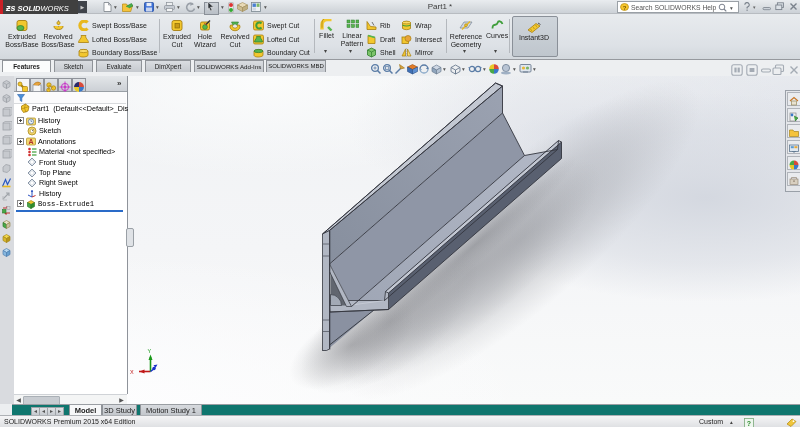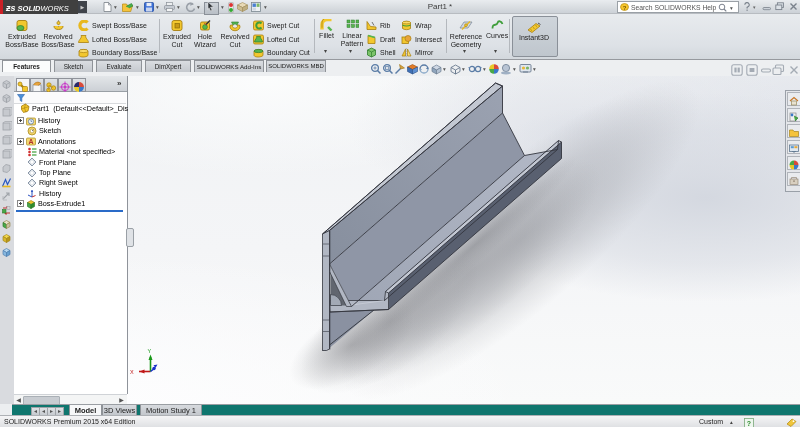--- a/index.html
+++ b/index.html
@@ -678,21 +678,21 @@
           <circle cx="2.5" cy="8" r="1.3" fill="#d03030"></circle>
           <path d="M5,8 h4.5" stroke="#3f9e3a" stroke-width="1.2"></path>
         </svg>
       <span>Material &lt;not specified&gt;</span>
     </div>
     <div class="trow" style="left:13px;top:54.5px;">
       <svg class="ticon" width="10" height="10">
           <path d="M5,1 l4,4 l-4,4 l-4,-4 z" fill="none" stroke="#8a97a8" stroke-width="1"></path>
           <path d="M5,2.4 l2.6,2.6 l-2.6,2.6 l-2.6,-2.6 z" fill="none" stroke="#b8c2cc" stroke-width="0.8"></path>
         </svg>
-      <span>Front Plane</span>
+      <span>Front Study</span>
     </div>
     <div class="trow" style="left:13px;top:64.9px;">
       <svg class="ticon" width="10" height="10">
           <path d="M5,1 l4,4 l-4,4 l-4,-4 z" fill="none" stroke="#8a97a8" stroke-width="1"></path>
           <path d="M5,2.4 l2.6,2.6 l-2.6,2.6 l-2.6,-2.6 z" fill="none" stroke="#b8c2cc" stroke-width="0.8"></path>
         </svg>
       <span>Top Plane</span>
     </div>
     <div class="trow" style="left:13px;top:75.3px;">
       <svg class="ticon" width="10" height="10">
@@ -702,21 +702,21 @@
       <span>Right Swept</span>
     </div>
     <div class="trow" style="left:13px;top:85.7px;">
       <svg class="ticon" width="10" height="10">
           <path d="M5,9 v-7 M5,9 l-4,-2" stroke="#2a50c0" stroke-width="1"></path>
           <path d="M5,2 l-1.2,2 h2.4 z" fill="#2a50c0"></path>
           <path d="M5,9 l3.5,-1.5" stroke="#c03030" stroke-width="1"></path>
         </svg>
       <span>History</span>
     </div>
-    <div class="trow" style="left:3px;top:96.1px;">
+    <div class="trow" style="left:3px;top:96.1px;font-family:Liberation Mono, monospace;">
       <div class="plus"></div>
       <svg class="ticon" width="10" height="10">
           <path d="M1.5,3.5 l3.5,-2 l3.5,2 l-3.5,2 z" fill="#f2c72e" stroke="#a87f10" stroke-width="0.7"></path>
           <path d="M1.5,3.5 v4 l3.5,2 v-4 z" fill="#48a848" stroke="#2f7d2c" stroke-width="0.7"></path>
           <path d="M8.5,3.5 v4 l-3.5,2 v-4 z" fill="#2f8d2c" stroke="#2f7d2c" stroke-width="0.7"></path>
         </svg>
       <span>Boss-Extrude1</span>
     </div>
   </div>
   <div id="rollback"></div>
@@ -760,21 +760,21 @@
   <div class="sarr" style="left:1px">◀</div>
   <div id="sthumb"></div>
   <div class="sarr" style="left:104px">▶</div>
 </div>
 <div id="btabs" class="abs">
   <div class="bnav" style="left:19px">◄</div>
   <div class="bnav" style="left:27px">◄</div>
   <div class="bnav" style="left:35px">►</div>
   <div class="bnav" style="left:43px">►</div>
   <div class="btab act" style="left:57px;width:31px;">Model</div>
-  <div class="btab" style="left:90px;width:33px;">3D Views</div>
+  <div class="btab" style="left:90px;width:33px;">3D Study</div>
   <div class="btab" style="left:128px;width:60px;">Motion Study 1</div>
 </div>
 <div id="statusbar" class="abs">
   <span style="position:absolute;left:4px;top:2px;">SOLIDWORKS Premium 2015 x64 Edition</span>
   <span style="position:absolute;left:699px;top:2px;">Custom</span>
   <span style="position:absolute;left:730px;top:2.5px;font-size:5.5px;color:#444;">▴</span>
   <svg style="position:absolute;left:744px;top:1.5px" width="10" height="10">
       <rect x="0.5" y="0.5" width="9" height="9" fill="#eef6ee" stroke="#7aa87a" stroke-width="0.8"></rect>
       <text x="5" y="7.5" font-size="7" font-weight="bold" text-anchor="middle" fill="#2a8a2a">?</text>
     </svg>

